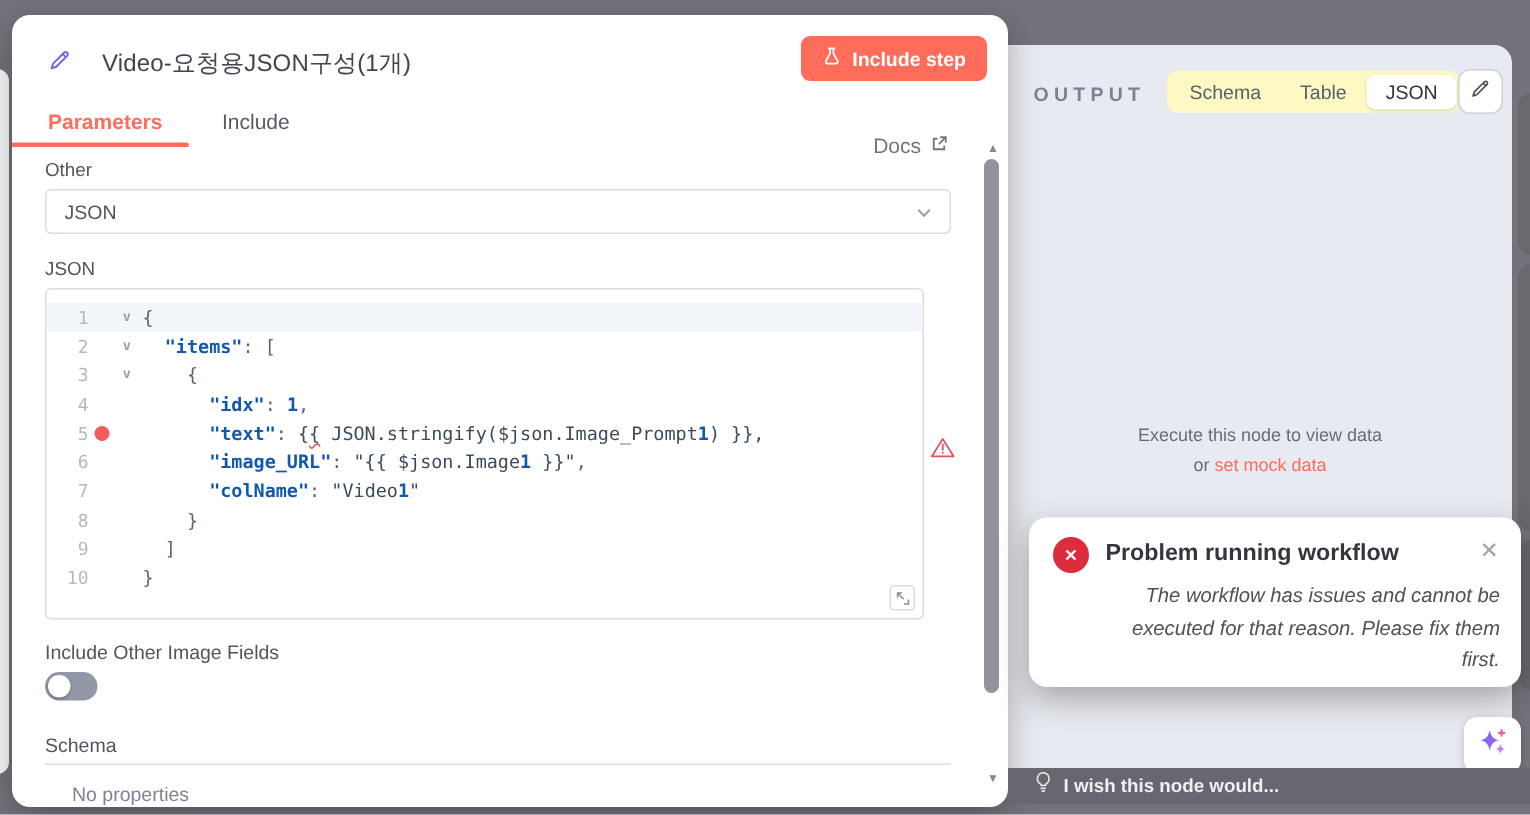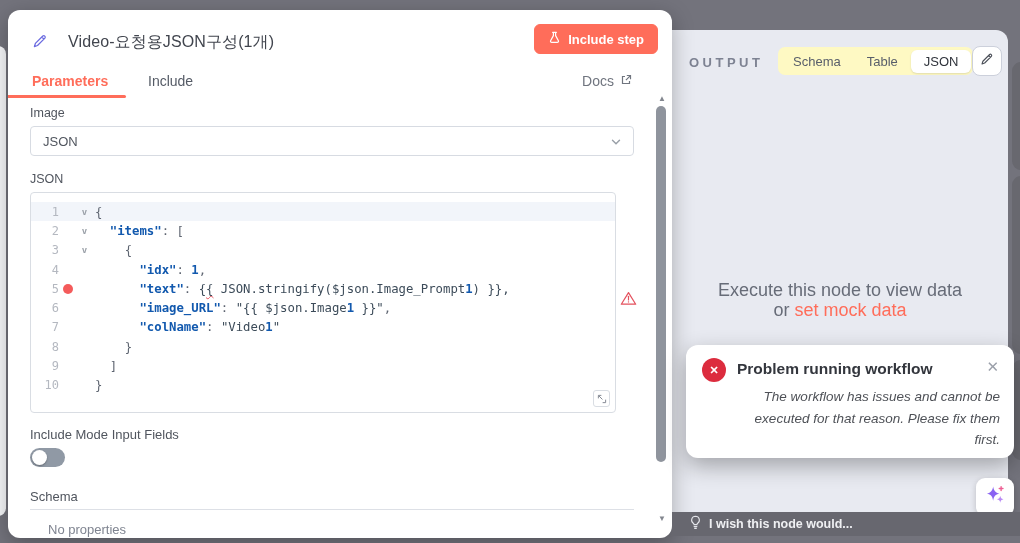--- a/index.html
+++ b/index.html
@@ -15,21 +15,21 @@
          border-radius:12px; box-shadow:0 6px 22px rgba(0,0,0,.28); overflow:hidden; }
   .ndv-header { position:absolute; left:24px; top:22px; display:flex; align-items:center; gap:20px; }
   .ndv-title { font-size:16px; color:#41454e; font-weight:400; letter-spacing:.1px; }
   .exec-btn { position:absolute; right:14px; top:14px; height:30px; padding:0 13px; background:#ff6d5a;
               border:1px solid #ff6d5a; border-radius:6px; color:#fff; font-size:13px; font-weight:700;
               display:flex; align-items:center; gap:7px; cursor:pointer; }
   .tabs { position:absolute; left:0; top:52px; width:100%; height:36px; }
   .tab-params { position:absolute; left:24px; top:11px; font-size:14px; font-weight:700; color:#ff6d5a; }
   .tab-underline { position:absolute; left:0; top:33px; width:118px; height:3px; background:#ff6d5a; border-radius:0 2px 2px 0; }
   .tab-settings { position:absolute; left:140px; top:11px; font-size:14px; color:#555b66; }
-  .docs-link { position:absolute; right:40px; top:11px; font-size:14px; color:#70757f; display:flex; gap:6px; align-items:center; }
+  .docs-link { position:absolute; right:40px; top:27px; font-size:14px; color:#70757f; display:flex; gap:6px; align-items:center; }
 
   .field-label { position:absolute; left:22px; font-size:12.5px; color:#50555e; }
   .select { position:absolute; left:22px; top:116px; width:604px; height:30px; border:1px solid #d7dbe2;
             border-radius:4px; background:#fff; display:flex; align-items:center; padding:0 12px;
             font-size:13px; color:#50555e; }
   .select .chev { position:absolute; right:11px; top:9px; }
 
   
   .editor { position:absolute; left:22px; top:182px; width:586px; height:221px; border:1px solid #d9dde3;
             border-radius:4px; background:#fff; overflow:hidden; font-family:"DejaVu Sans Mono", monospace;
@@ -67,21 +67,21 @@
   
   .out-panel { position:absolute; left:672px; top:30px; width:336px; height:482px; background:#e8eaf1;
                border-top-right-radius:12px; }
   .out-title { position:absolute; left:17px; top:25px; font-size:13px; font-weight:700; letter-spacing:3.5px; color:#7d8292; }
   .seg { position:absolute; left:106px; top:17px; height:28px; background:#fef9c3; border-radius:7px;
          display:flex; align-items:center; padding:2px; }
   .seg-item { font-size:13px; color:#585e6a; padding:4px 13px; border-radius:6px; cursor:pointer; }
   .seg-item.active { background:#fff; color:#2f333b; font-weight:400; box-shadow:0 1px 2px rgba(0,0,0,.12); }
   .out-edit-btn { position:absolute; left:300px; top:16px; width:30px; height:30px; background:#fff;
                   border:1px solid #ccd0db; border-radius:8px; display:flex; align-items:center; justify-content:center; cursor:pointer; }
-  .out-empty { position:absolute; left:0; top:250px; width:100%; text-align:center; font-size:18px; color:#676c78; line-height:20px; }
+  .out-empty { position:absolute; left:0; top:250px; width:100%; text-align:center; font-size:12px; color:#676c78; line-height:20px; }
   .mock-link { color:#ff6d5a; cursor:pointer; }
 
   
   .toast { position:absolute; left:686px; top:345px; width:328px; height:113px; background:#fff;
            border-radius:12px; box-shadow:0 8px 22px rgba(0,0,0,.3); }
   .toast-err-icon { position:absolute; left:16px; top:13px; width:24px; height:24px; border-radius:50%;
                     background:#dc2c3e; color:#fff; font-size:11px; font-weight:700; display:flex;
                     align-items:center; justify-content:center; }
   .toast-title { position:absolute; left:51px; top:15px; font-size:15.5px; font-weight:700; color:#33363d; }
   .toast-close { position:absolute; right:15px; top:13px; font-size:15px; color:#9ba0aa; cursor:pointer; }
@@ -150,21 +150,21 @@
       <span>Docs</span>
       <span>
         <svg width="12" height="12" viewBox="0 0 12 12" fill="none" stroke="#70757f" stroke-width="1.2">
             <path d="M5 2.5 H2.5 V9.5 H9.5 V7"></path>
             <path d="M6.8 1.5 H10.5 V5.2 M10.4 1.6 L5.9 6.1"></path>
           </svg>
       </span>
     </span>
   </div>
 
-  <div class="field-label" style="top:96px;">Image</div>
+  <div class="field-label" style="top:96px;">Other</div>
   <div class="select">
     <span>JSON</span>
     <span class="chev">
       <svg width="12" height="12" viewBox="0 0 12 12">
           <path d="M2.5 4.2 L6 7.8 L9.5 4.2" stroke="#9aa0a8" stroke-width="1.4" fill="none" stroke-linecap="round"></path>
         </svg>
     </span>
   </div>
 
   <div class="field-label" style="top:162px;">JSON</div>
@@ -189,21 +189,21 @@
     </div>
   </div>
   <span class="editor-warning">
     <svg width="17" height="15" viewBox="0 0 17 15" fill="none">
         <path d="M8.5 1.6 L15.7 13.2 H1.3 Z" stroke="#e4515e" stroke-width="1.2" stroke-linejoin="round"></path>
         <path d="M8.5 5.3 v3.6" stroke="#e4515e" stroke-width="1.2" stroke-linecap="round"></path>
         <circle cx="8.5" cy="10.9" r="0.7" fill="#e4515e"></circle>
       </svg>
   </span>
 
-  <div class="field-label" style="top:417px; font-size:13px;">Include Mode Input Fields</div>
+  <div class="field-label" style="top:417px; font-size:13px;">Include Other Image Fields</div>
   <div class="toggle">
     <div class="knob"></div>
   </div>
 
   <div class="field-label" style="top:479px; font-size:13px;">Schema</div>
   <div class="options-divider"></div>
   <div class="no-props">No properties</div>
 
   <span class="sb-arrow" style="top:84px;">▲</span>
   <div class="sb-thumb"></div>

